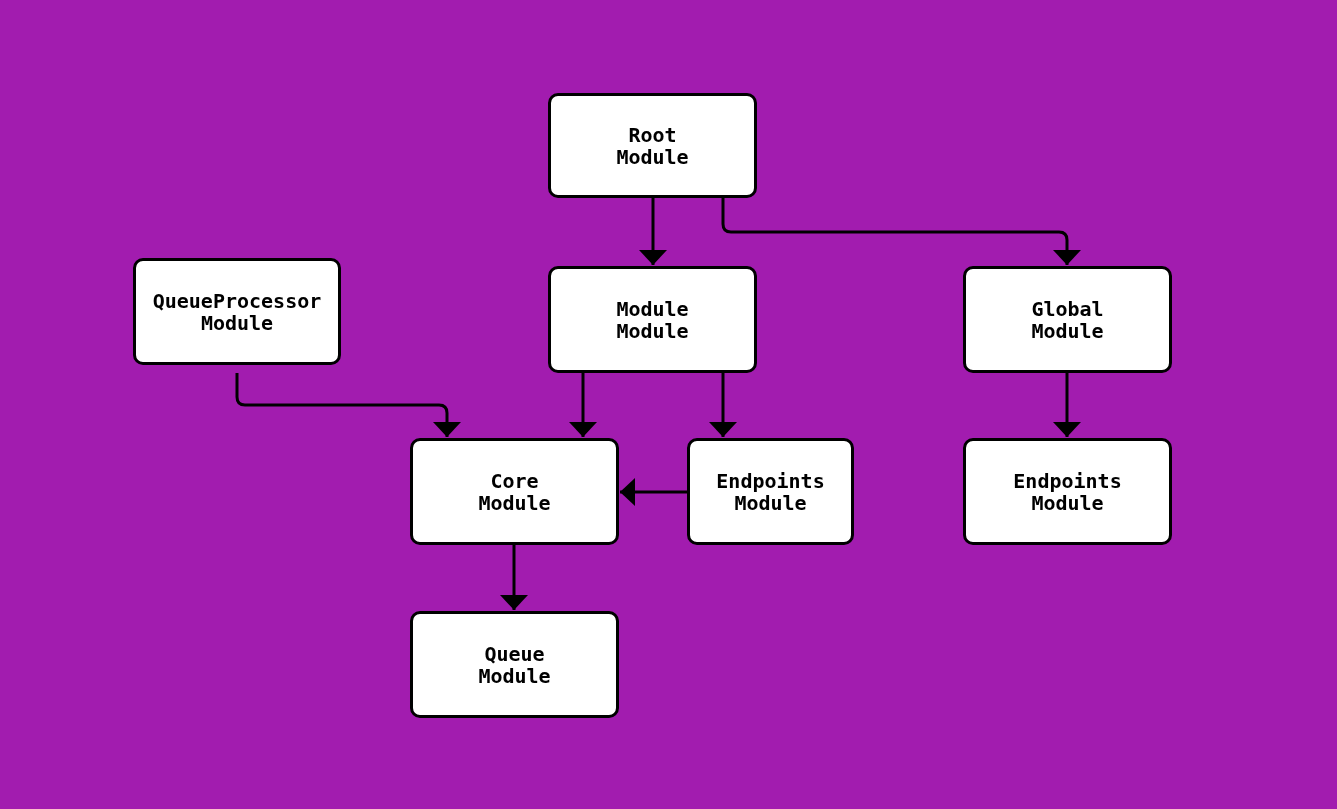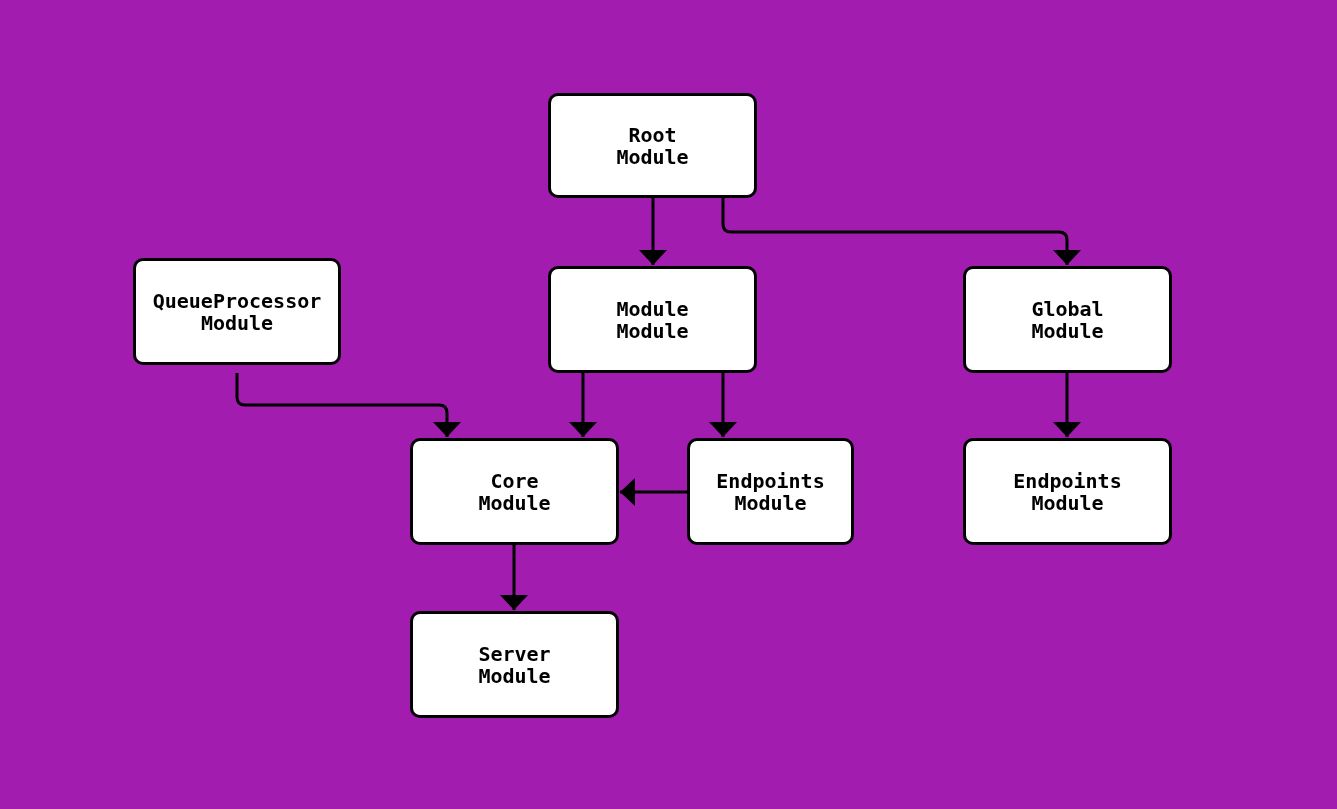--- a/index.html
+++ b/index.html
@@ -90,17 +90,17 @@
       </div>
       <div class="node" style="left: 687px; top: 438px; width: 167px; height: 107px; background: rgb(255, 255, 255); border-color: rgb(0, 0, 0); color: rgb(0, 0, 0);">
         <div>Endpoints</div>
         <div>Module</div>
       </div>
       <div class="node" style="left: 963px; top: 438px; width: 209px; height: 107px; background: rgb(255, 255, 255); border-color: rgb(0, 0, 0); color: rgb(0, 0, 0);">
         <div>Endpoints</div>
         <div>Module</div>
       </div>
       <div class="node" style="left: 410px; top: 611px; width: 209px; height: 107px; background: rgb(255, 255, 255); border-color: rgb(0, 0, 0); color: rgb(0, 0, 0);">
-        <div>Server</div>
+        <div>Queue</div>
         <div>Module</div>
       </div>
     </div>
 </div>
 
 </body></html>

